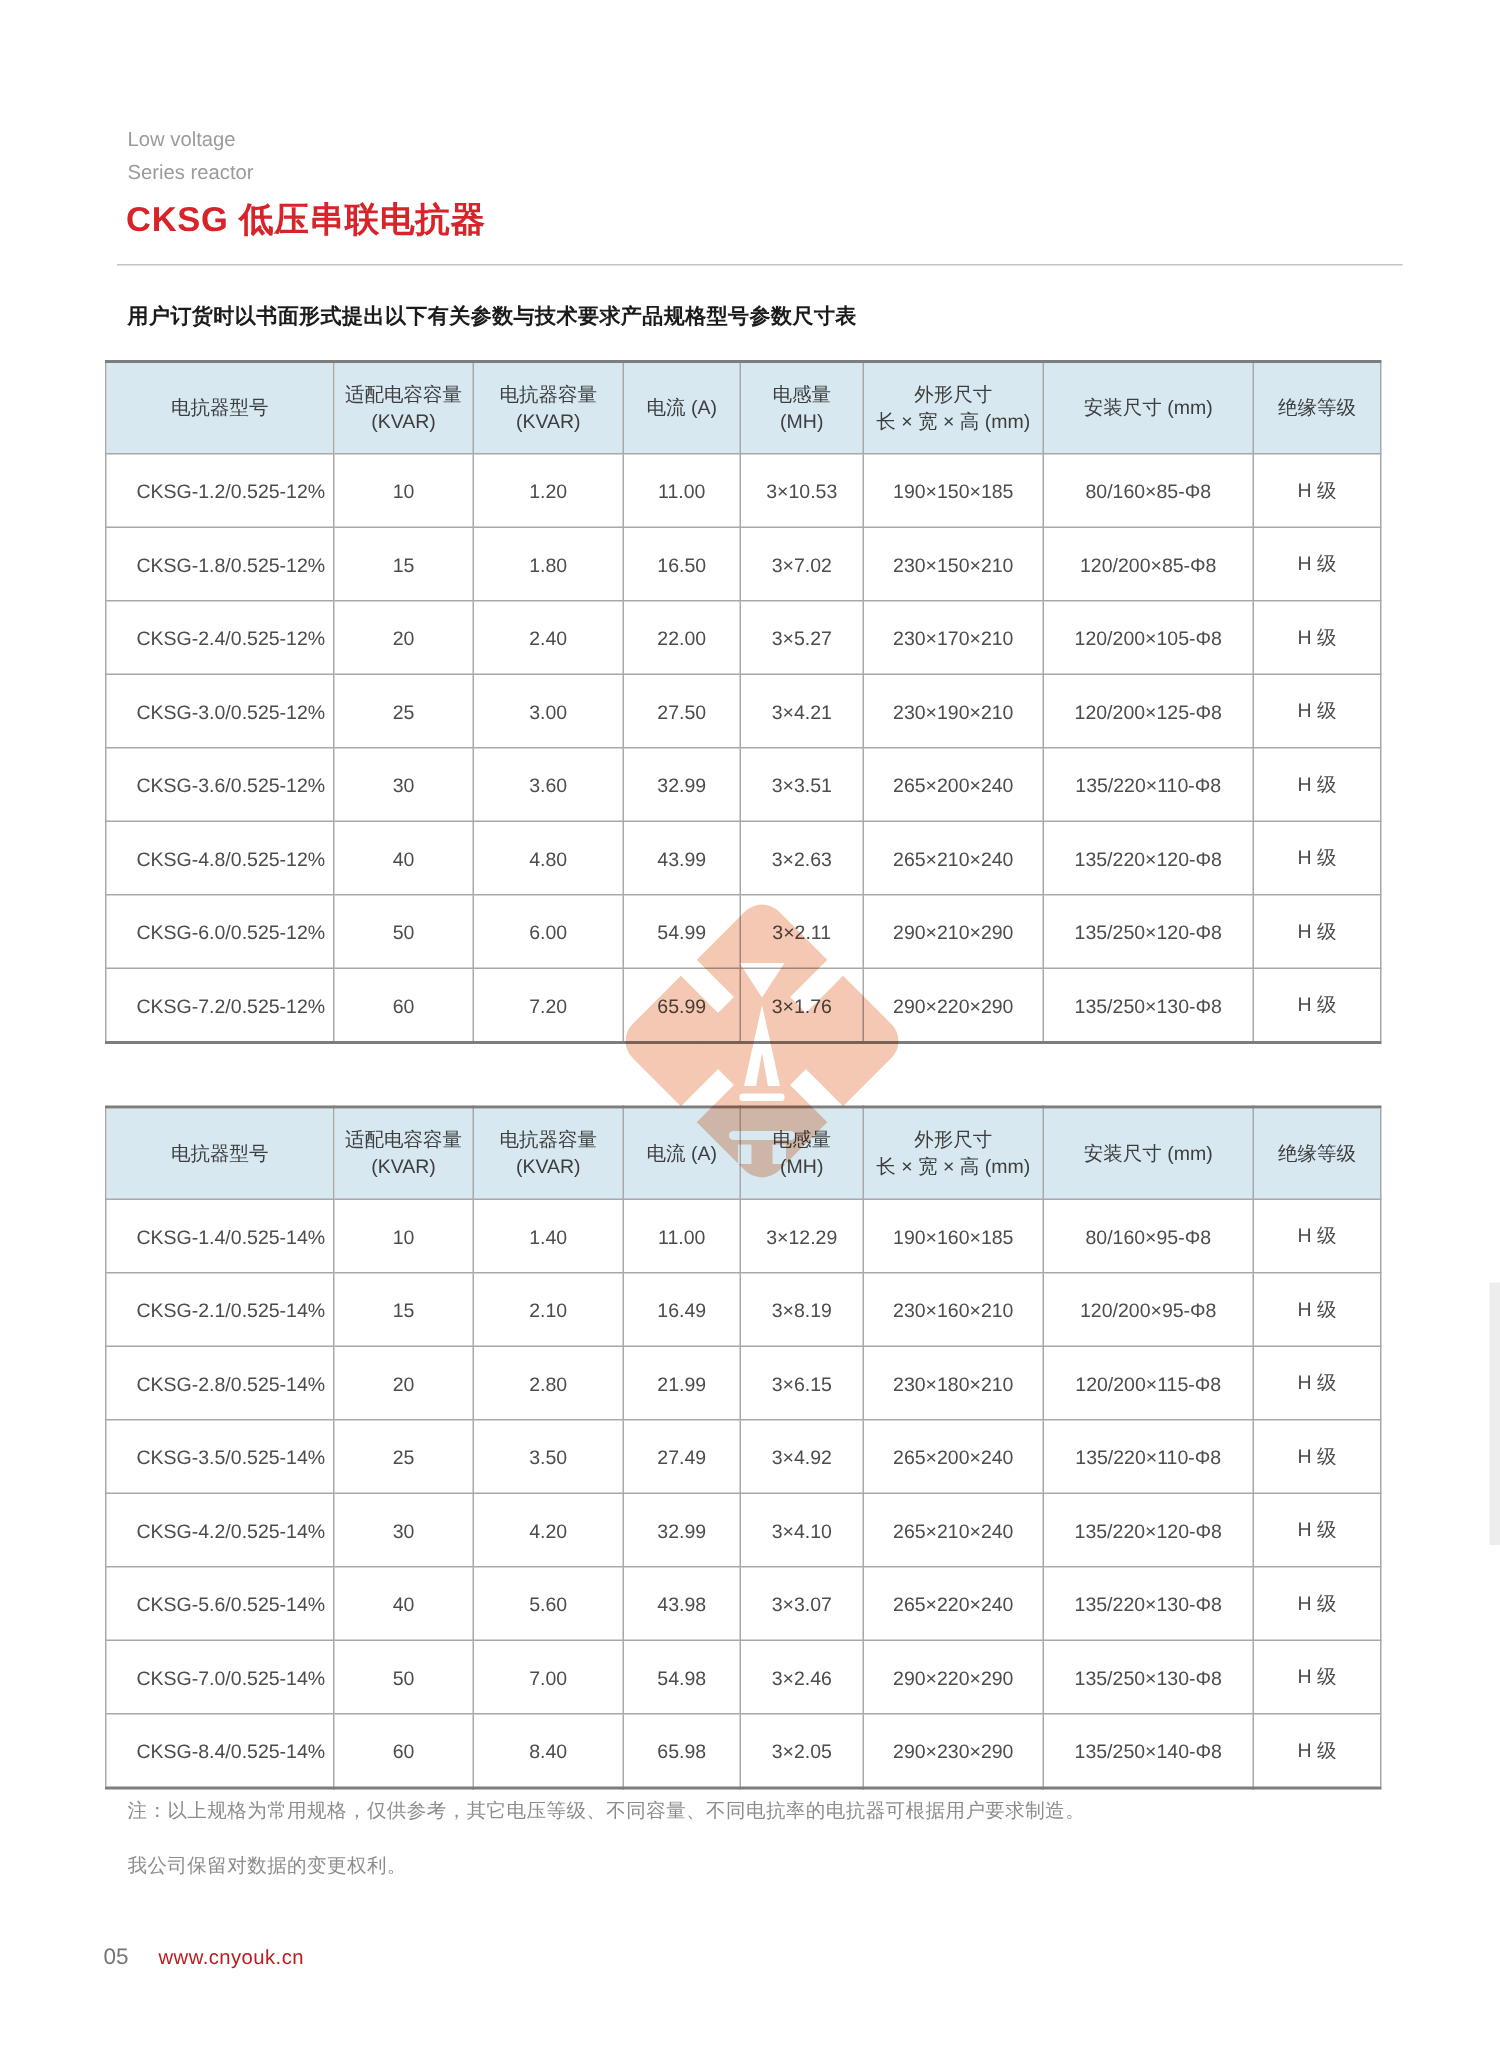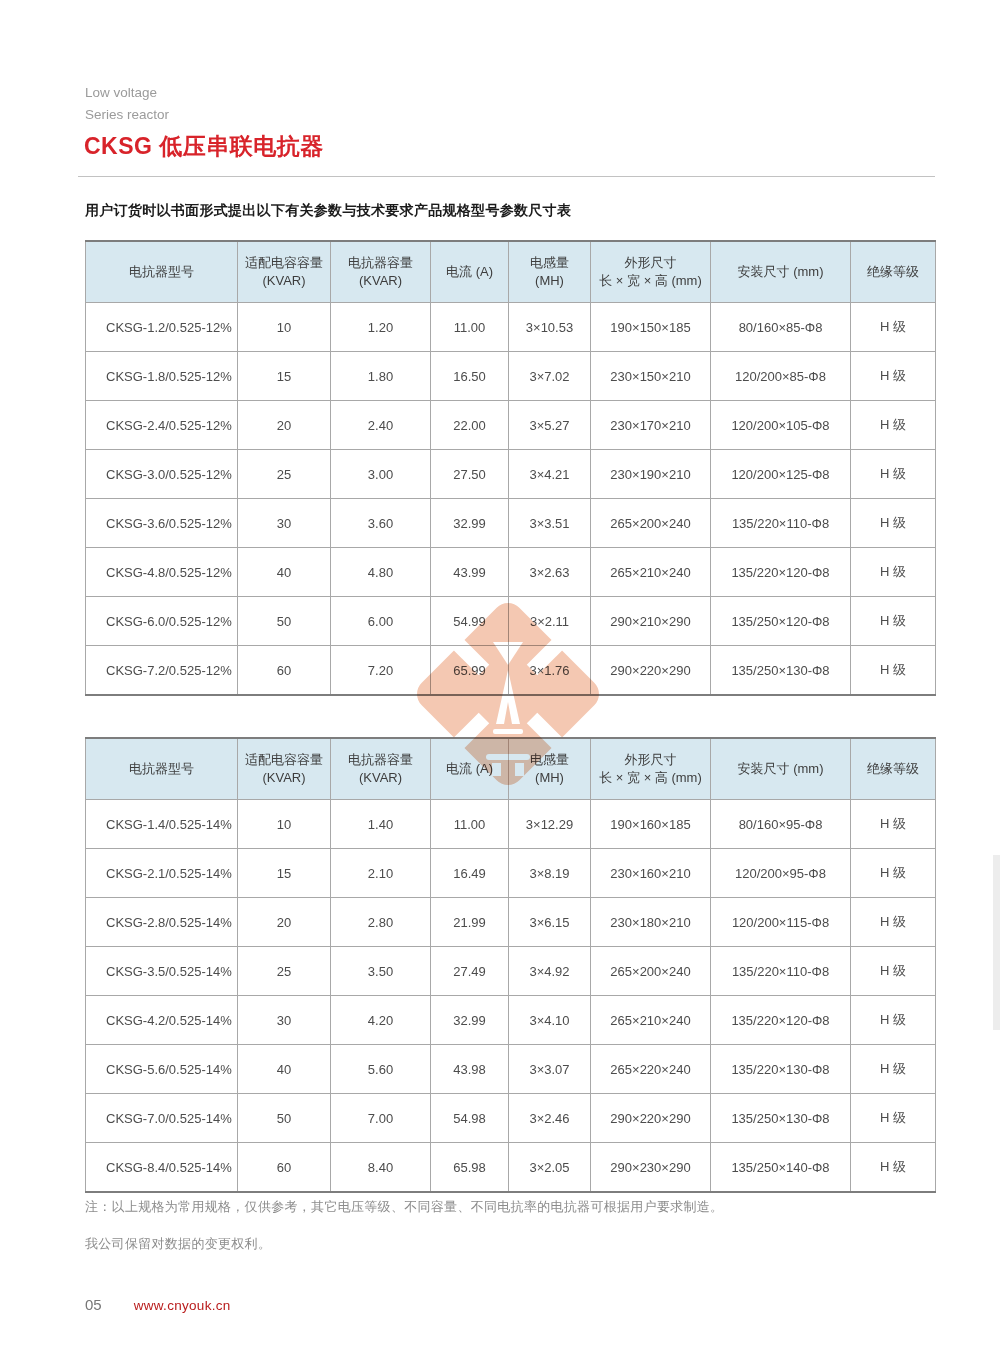--- a/index.html
+++ b/index.html
@@ -24,21 +24,21 @@
   .divider{
     position:absolute;left:78px;top:176px;width:857px;height:1px;
     background:#c2c2c2;
   }
   .intro{
     position:absolute;left:85px;top:202px;
     font-size:14px;font-weight:bold;color:#1b1b1b;
     letter-spacing:0.3px;white-space:nowrap;
   }
   
-  .spec-table{position:absolute;left:85px;}
+  .spec-table{position:absolute;left:70px;}
   .spec-table.t1{top:240px;}
   .spec-table.t2{top:737px;}
   table{
     border-collapse:collapse;table-layout:fixed;width:850px;
     border-top:2px solid #7d7d7d;
     border-bottom:2px solid #7d7d7d;
   }
   th,td{
     border:1px solid #a8a8a8;
     font-weight:normal;
@@ -55,22 +55,22 @@
   tbody td{height:48px;background:transparent;}
   td.col-model{text-align:left;padding-left:20px;}
   
   .note{
     position:absolute;left:85px;
     font-size:13px;color:#8c8c8c;letter-spacing:0.3px;white-space:nowrap;
   }
   .note.n1{top:1198px;}
   .note.n2{top:1235px;}
   .footer{
-    position:absolute;left:85px;top:1296px;
-    display:flex;align-items:baseline;gap:32px;
+    position:absolute;left:69px;top:1296px;
+    display:flex;align-items:baseline;gap:20px;
   }
   .footer .page-num{font-size:15px;color:#767676;}
   .footer .site{font-size:13.5px;color:#b91c1c;letter-spacing:0.3px;}
   
   .watermark{
     position:absolute;left:406px;top:590px;width:204px;height:220px;
     mix-blend-mode:multiply;pointer-events:none;
   }
   
   .edge-tab{

